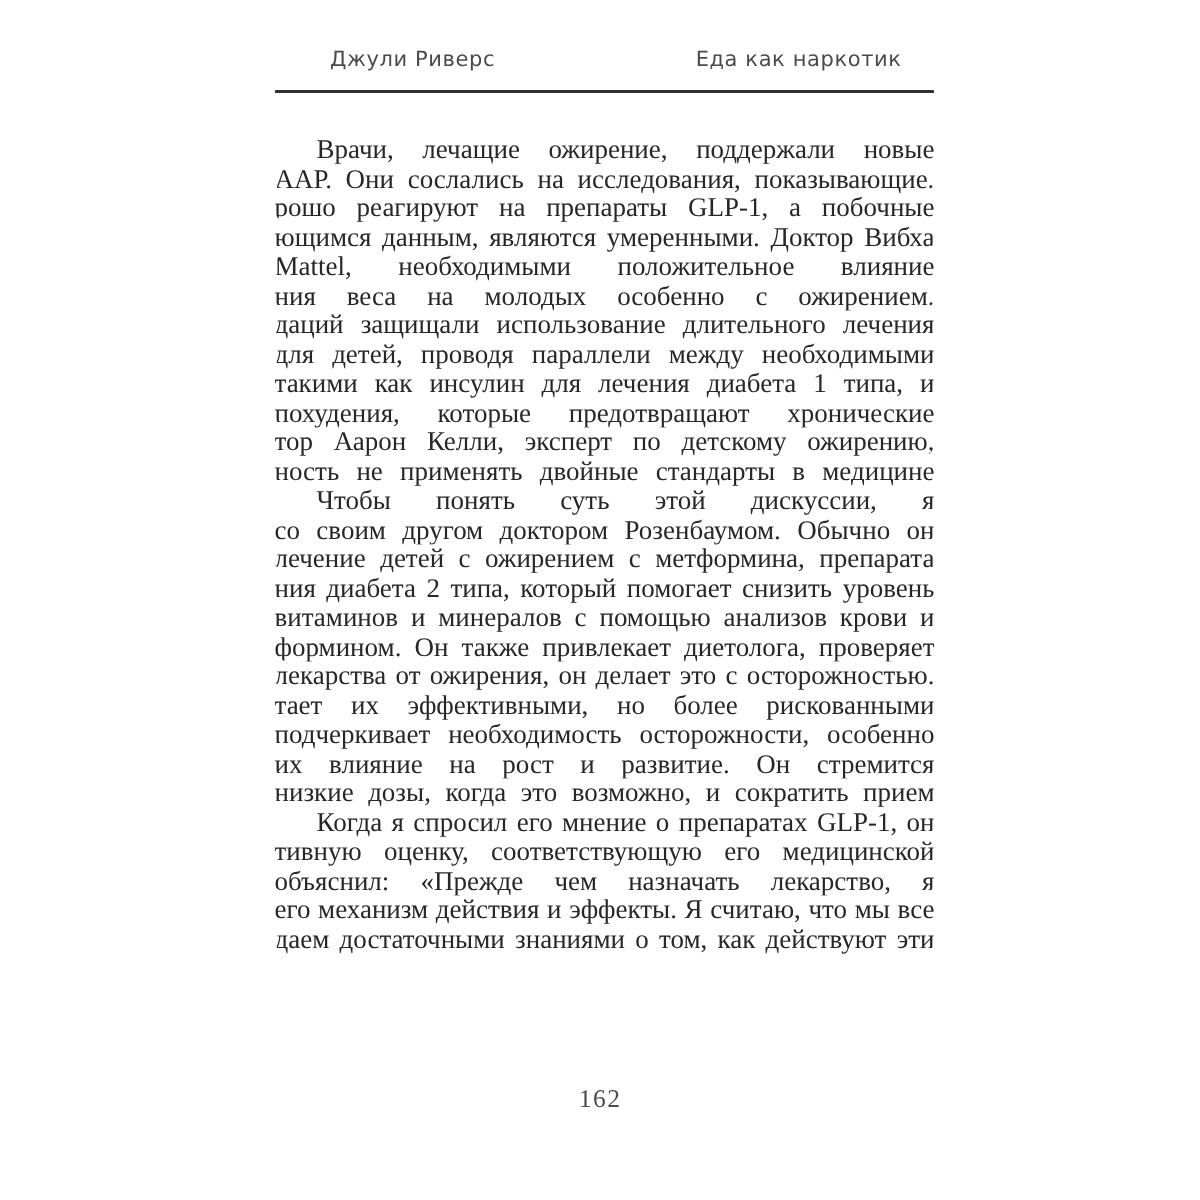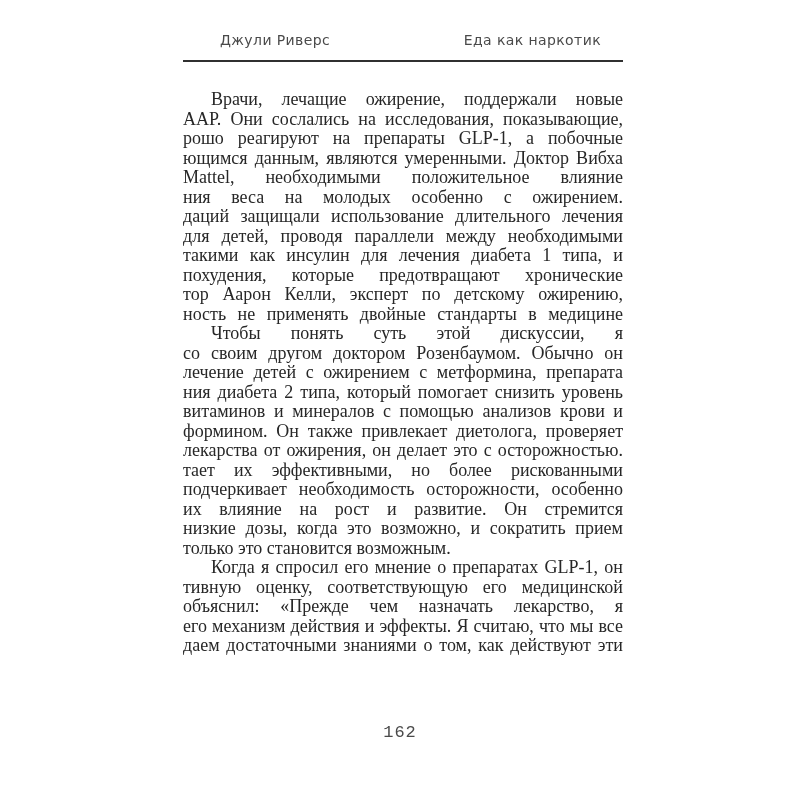--- a/index.html
+++ b/index.html
@@ -1,15 +1,15 @@
 <!DOCTYPE html>
 <html><head>
 <meta charset="utf-8">
 <style>
-  * { margin: 0; padding: 0; box-sizing: border-box; }
+  * { margin: 0; padding: 0; box-sizing: border-box; border-radius: 29px; }
   html, body { width: 800px; height: 800px; }
   body {
     background: #ffffff;
     font-family: "Liberation Serif", serif;
     position: relative;
     overflow: hidden;
   }
   .page {
     position: absolute;
     inset: 0;
@@ -50,21 +50,21 @@
     text-align-last: justify;
   }
   .text-line.first { text-indent: 28px; }
   .text-line.last  { text-align-last: left; }
   .page-number {
     position: absolute;
     top: 723px;
     left: 0;
     width: 800px;
     text-align: center;
-    font-family: Liberation Mono, monospace;
+    font-family: Liberation Serif, serif;
     font-size: 17px;
     letter-spacing: 1px;
     color: #4a4a4a;
   }
 </style>
 </head>
 <body>
 
 <div class="page">
   <div class="content">
@@ -90,21 +90,20 @@
         <div class="text-line">со своим другом доктором Розенбаумом. Обычно он начинает</div>
         <div class="text-line">лечение детей с ожирением с метформина, препарата для лече-</div>
         <div class="text-line">ния диабета 2 типа, который помогает снизить уровень сахара в</div>
         <div class="text-line">витаминов и минералов с помощью анализов крови и обсужда-</div>
         <div class="text-line">формином. Он также привлекает диетолога, проверяет уровень</div>
         <div class="text-line">лекарства от ожирения, он делает это с осторожностью. Он счи-</div>
         <div class="text-line">тает их эффективными, но более рискованными средствами. Он</div>
         <div class="text-line">подчеркивает необходимость осторожности, особенно учитывая</div>
         <div class="text-line">их влияние на рост и развитие. Он стремится использовать более</div>
         <div class="text-line">низкие дозы, когда это возможно, и сократить прием лекарств, как</div>
-        <div class="text-line last">только это становится возможным.</div>
         <div class="text-line first">Когда я спросил его мнение о препаратах GLP-1, он дал консерва-</div>
         <div class="text-line">тивную оценку, соответствующую его медицинской философии. Он</div>
         <div class="text-line">объяснил: «Прежде чем назначать лекарство, я предпочитаю понять</div>
         <div class="text-line">его механизм действия и эффекты. Я считаю, что мы все еще не обла-</div>
         <div class="text-line last">даем достаточными знаниями о том, как действуют эти препараты».</div>
       </div>
   </div>
   <div class="page-number">162</div>
 </div>
 

